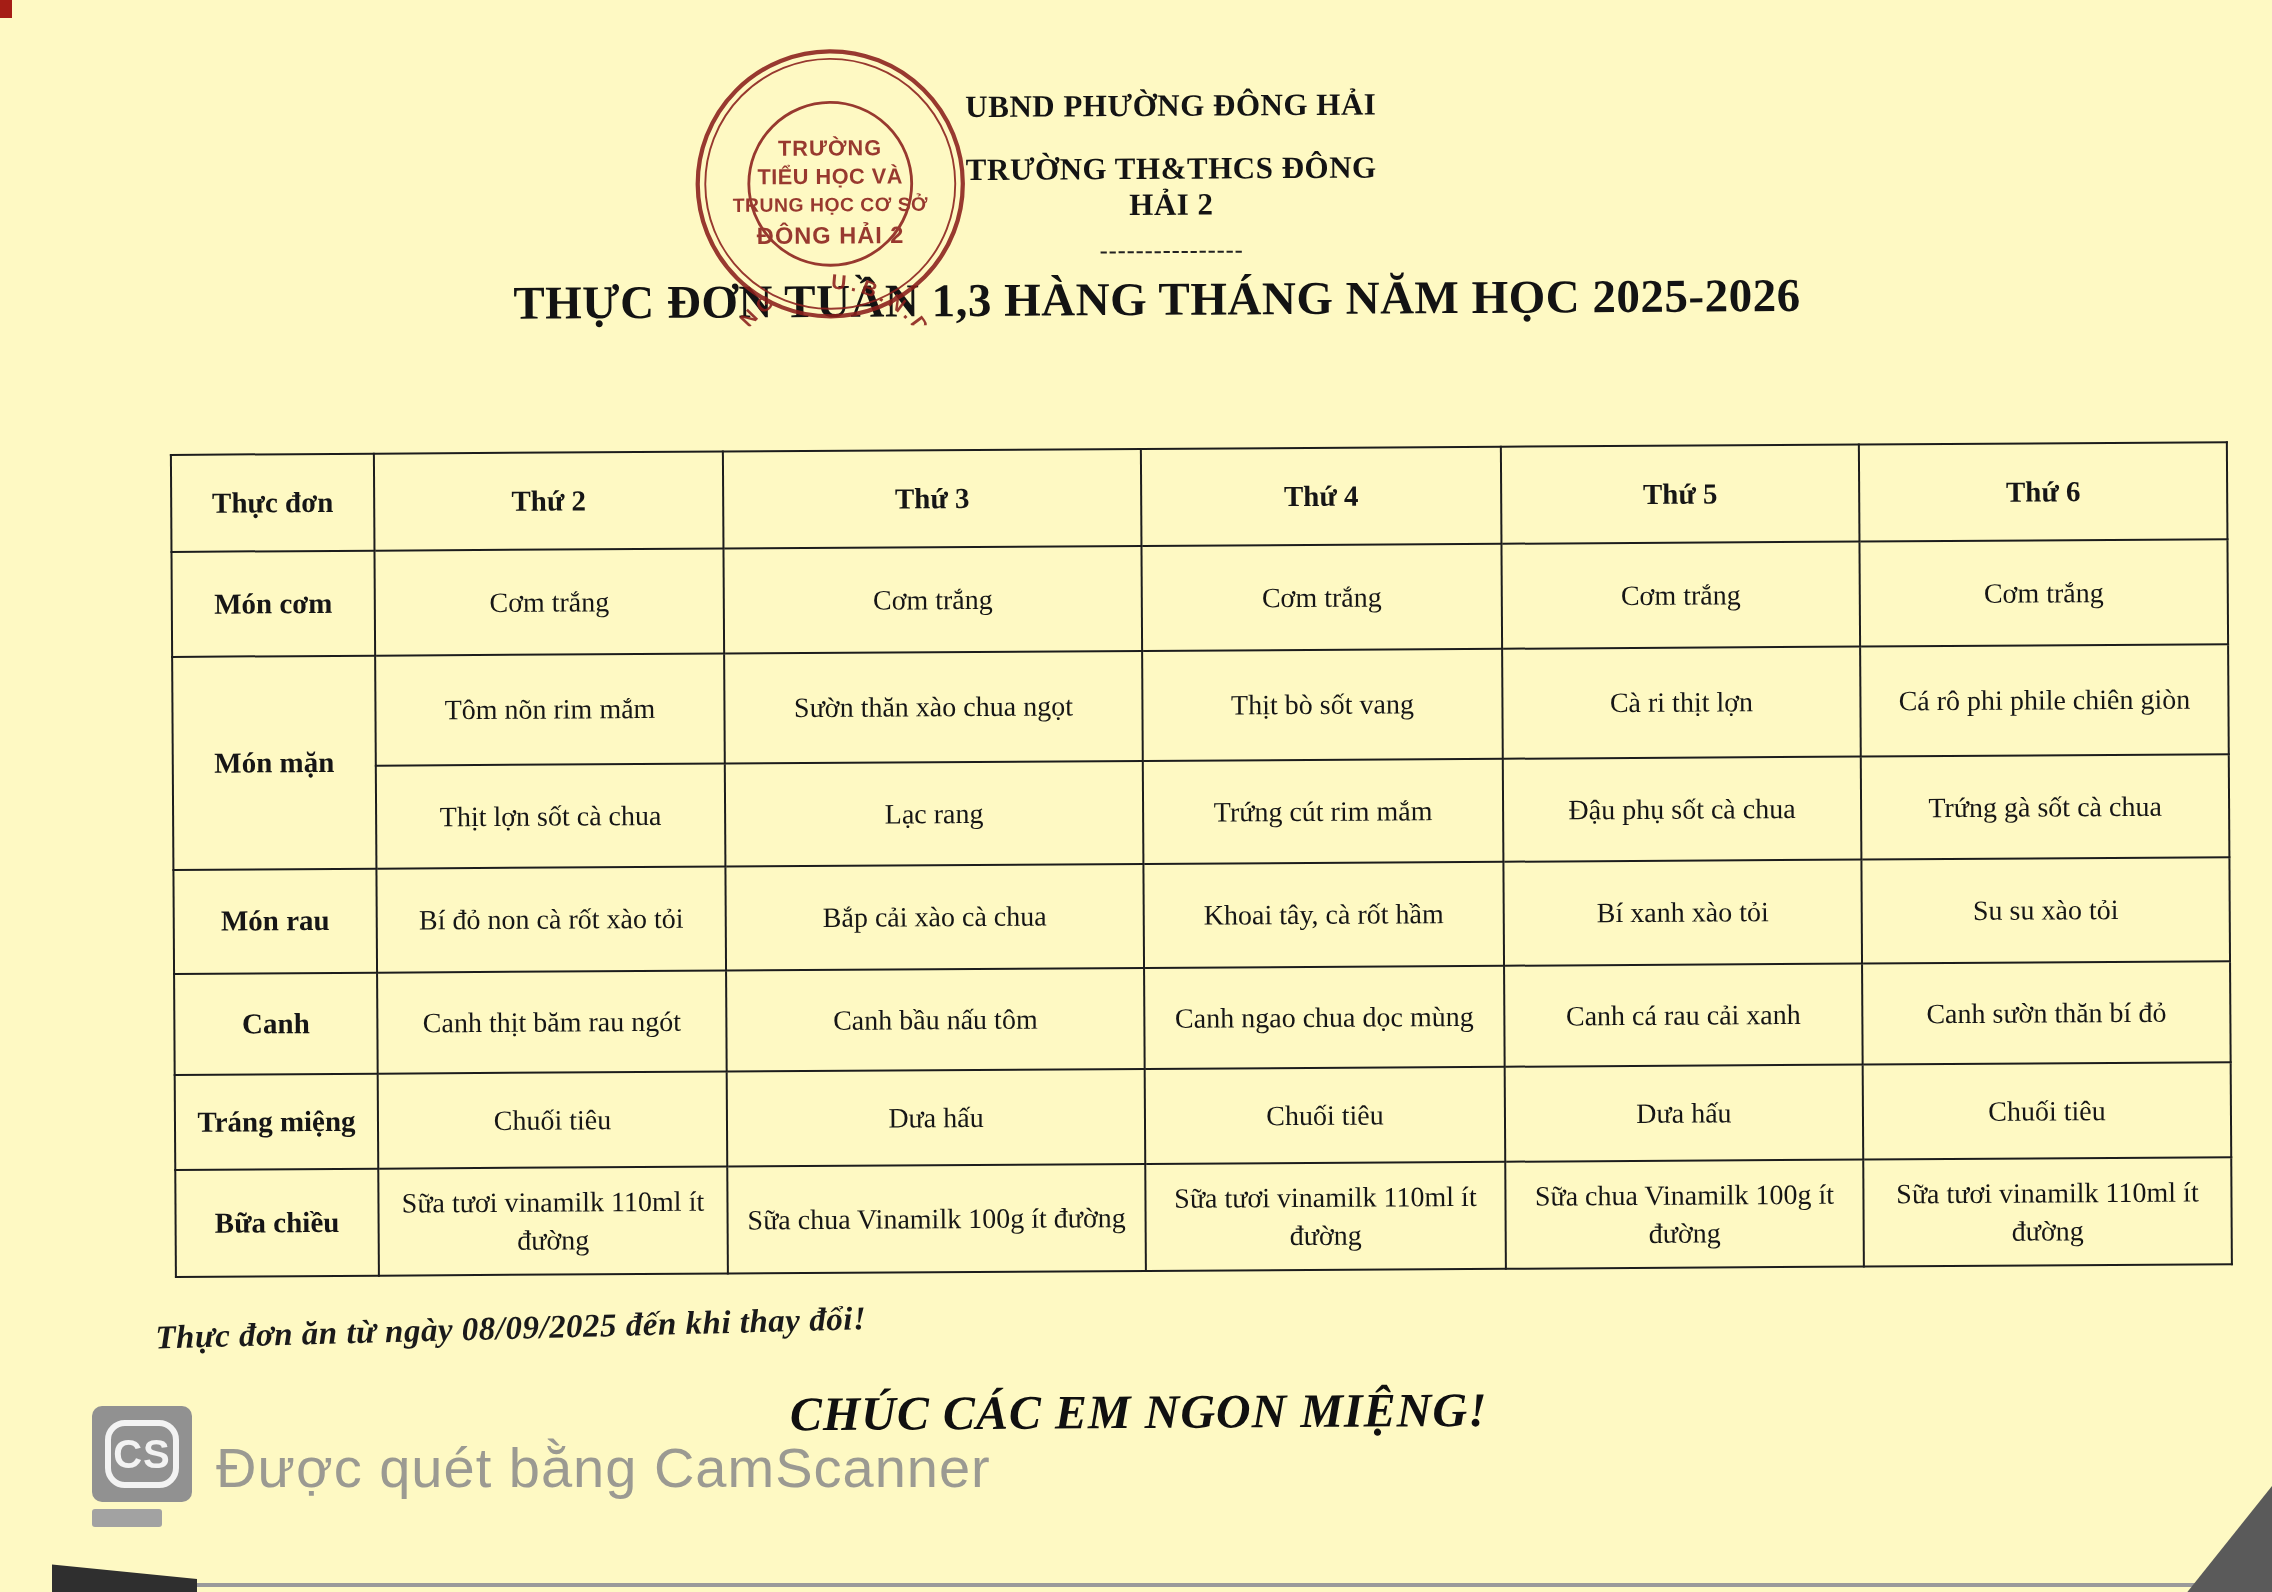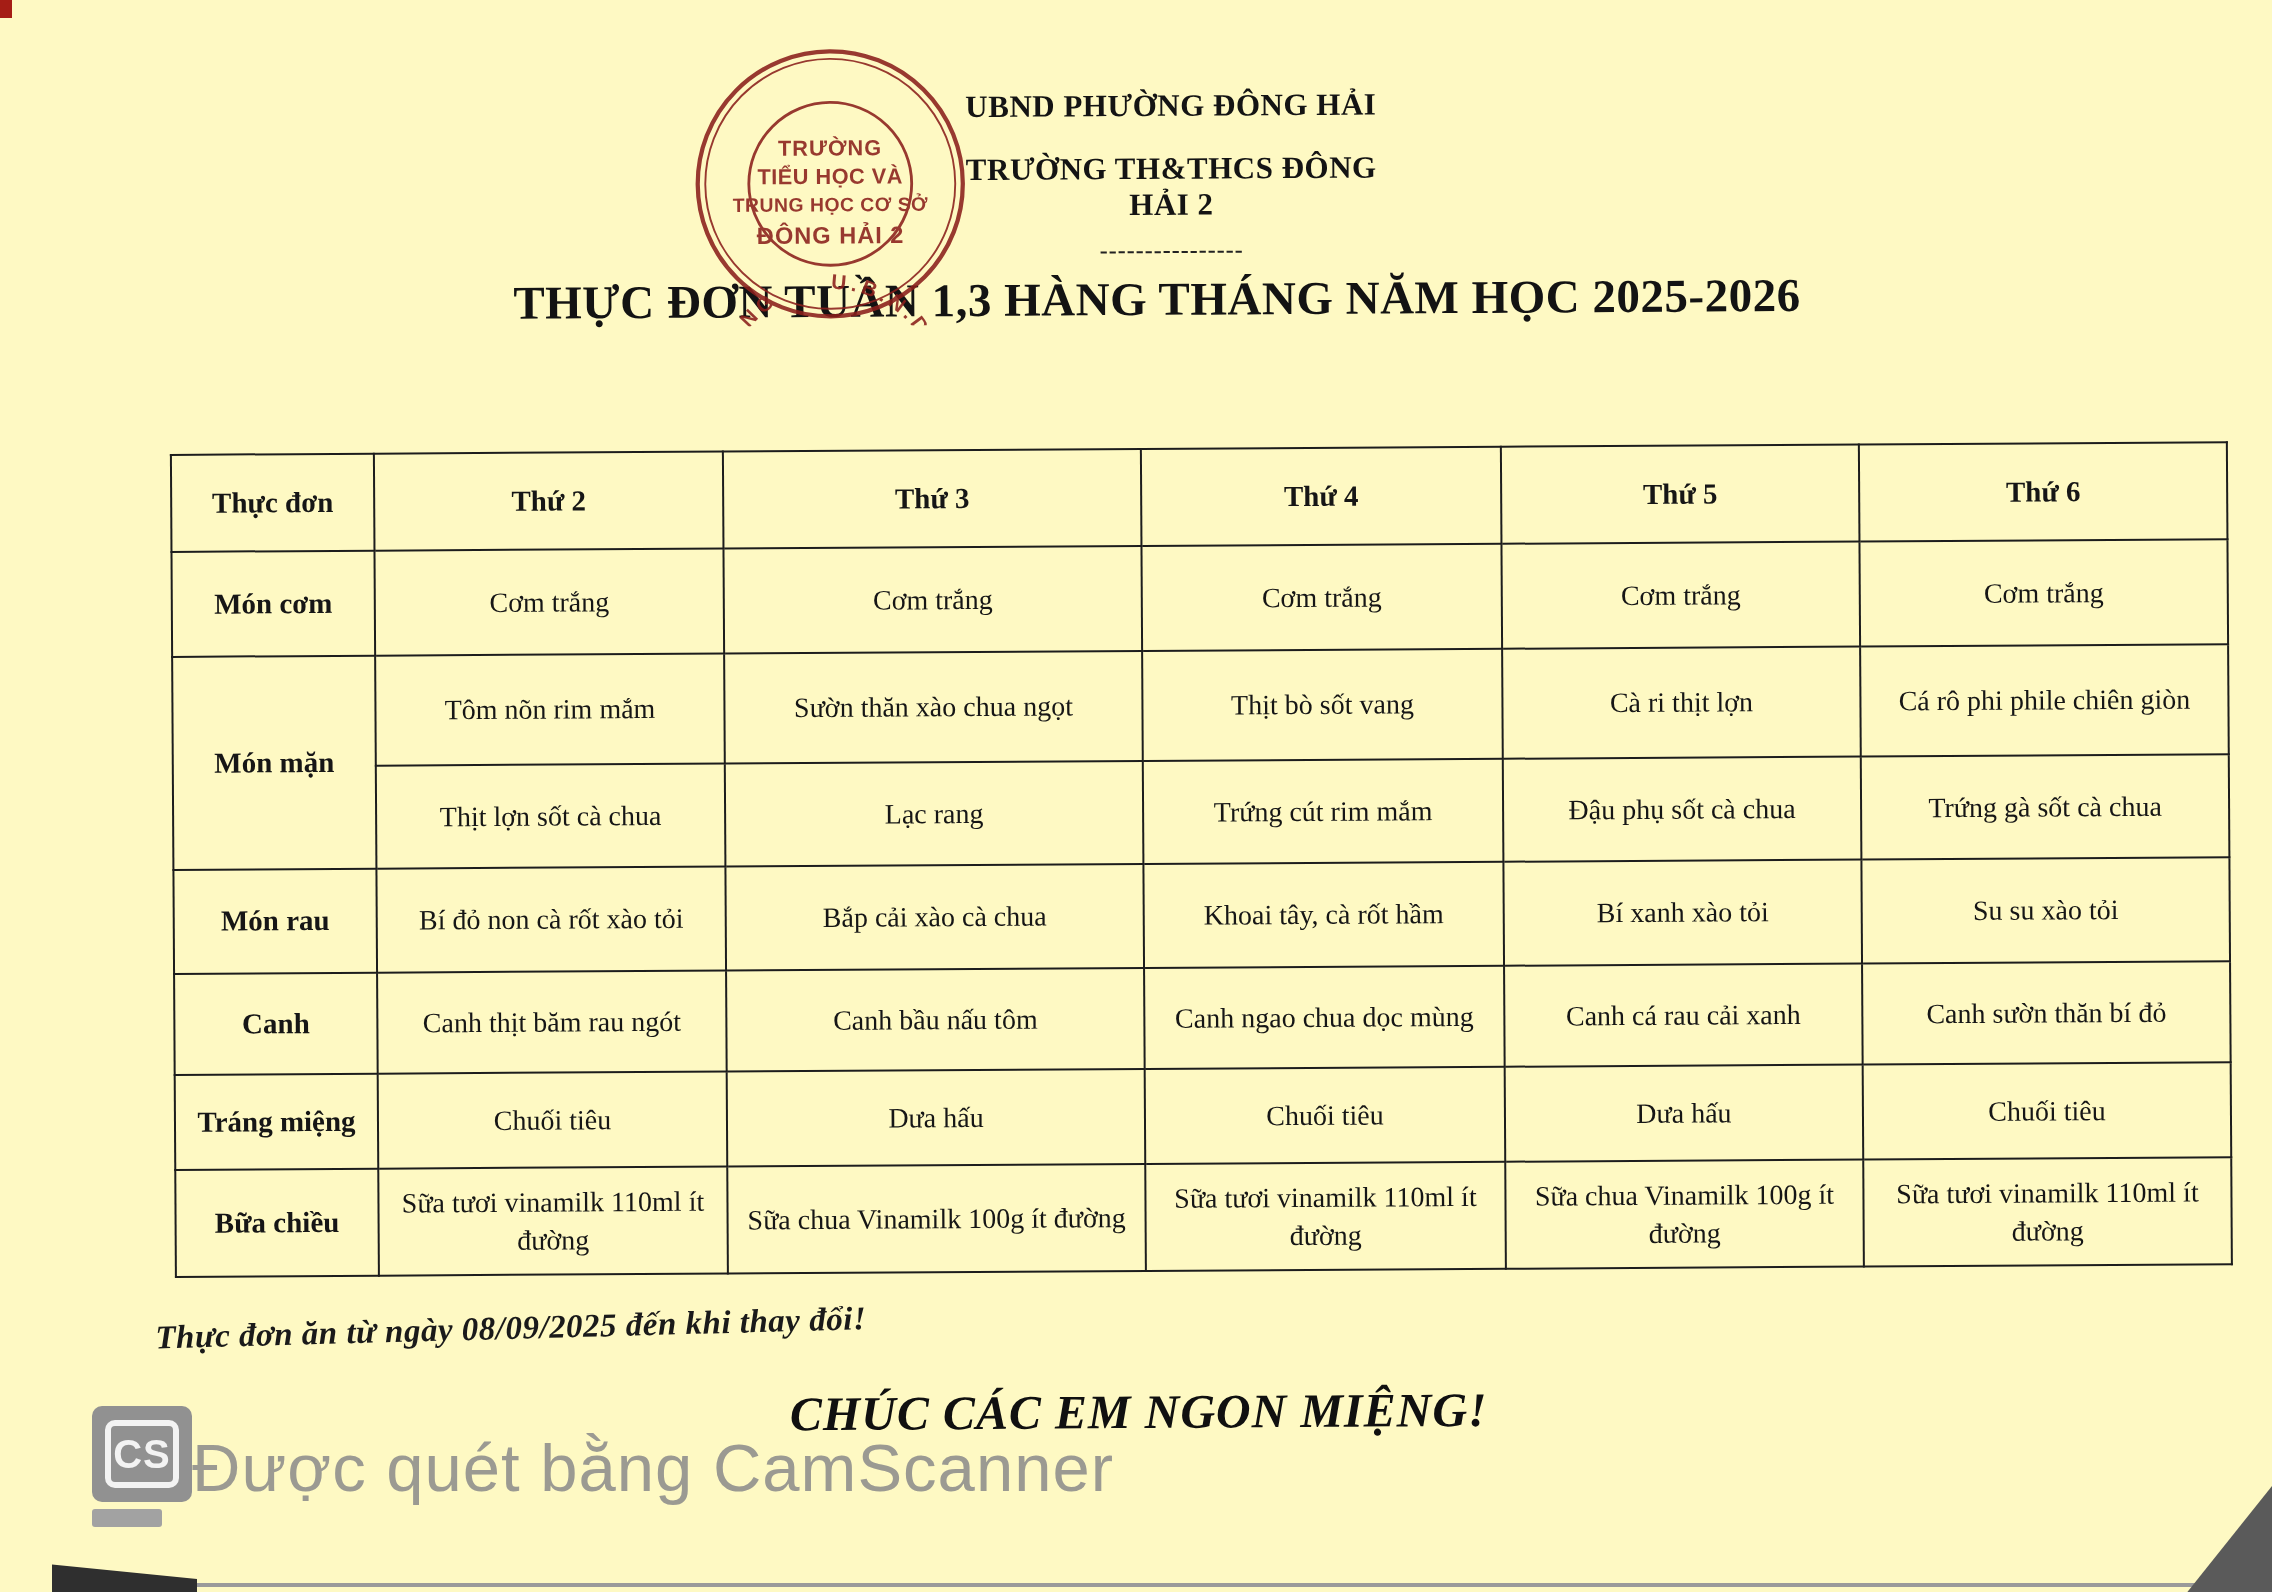--- a/index.html
+++ b/index.html
@@ -56,26 +56,26 @@
   .note { position:absolute; left:152px; top:1306px; font-size:33px; font-weight:bold; font-style:italic;
     color:#1a1a1a; transform:rotate(-1.2deg); letter-spacing:0.5px; }
   .wish { position:absolute; left:60px; top:1384px; width:2150px; text-align:center;
     font-size:48px; font-weight:bold; font-style:italic; color:#101010; letter-spacing:1px; }
 
   
   .watermark { position:absolute; left:92px; top:1406px; display:flex; align-items:center; z-index:5; }
   .cs-logo { width:100px; height:122px; display:flex; flex-direction:column; align-items:flex-start; }
   .cs-box { width:100px; height:96px; background:#919191; border-radius:10px; display:flex;
     align-items:center; justify-content:center; }
-  .cs-inner { width:74px; height:68px; border:6px solid #f3f3f3; border-radius:10px; display:flex;
+  .cs-inner { width:74px; height:68px; border:6px solid #f3f3f3; border-radius:20px; display:flex;
     align-items:center; justify-content:center; font-family:"Liberation Sans",sans-serif;
     font-weight:bold; font-size:40px; color:#f3f3f3; letter-spacing:1px; }
   .cs-tab { width:70px; height:18px; background:#a2a2a2; margin-top:7px; border-radius:3px; }
-  .wm-text { font-family:"Liberation Sans","DejaVu Sans",sans-serif;
-    font-size:67px; color:rgba(138,138,138,0.85); letter-spacing:1px; white-space:nowrap; }
+  .wm-text { margin-left:24px; font-family:"Liberation Sans","DejaVu Sans",sans-serif;
+    font-size:56px; color:rgba(138,138,138,0.85); letter-spacing:1px; white-space:nowrap; }
 
   
   .artifact { position:absolute; }
   .art-top-left { left:0; top:0; width:12px; height:18px; background:#a51d15; }
   .art-bottom-line { left:185px; top:1583px; width:2087px; height:4px; background:#9a9a9a; }
   .art-bl { left:52px; top:1546px; width:145px; height:46px; background:#2f2f2f;
     clip-path:polygon(0 40%, 100% 72%, 100% 100%, 0 100%); }
   .art-br { left:2180px; top:1486px; width:92px; height:106px; background:#5a5a5a;
     clip-path:polygon(100% 0, 100% 100%, 8% 100%); }
 </style>

